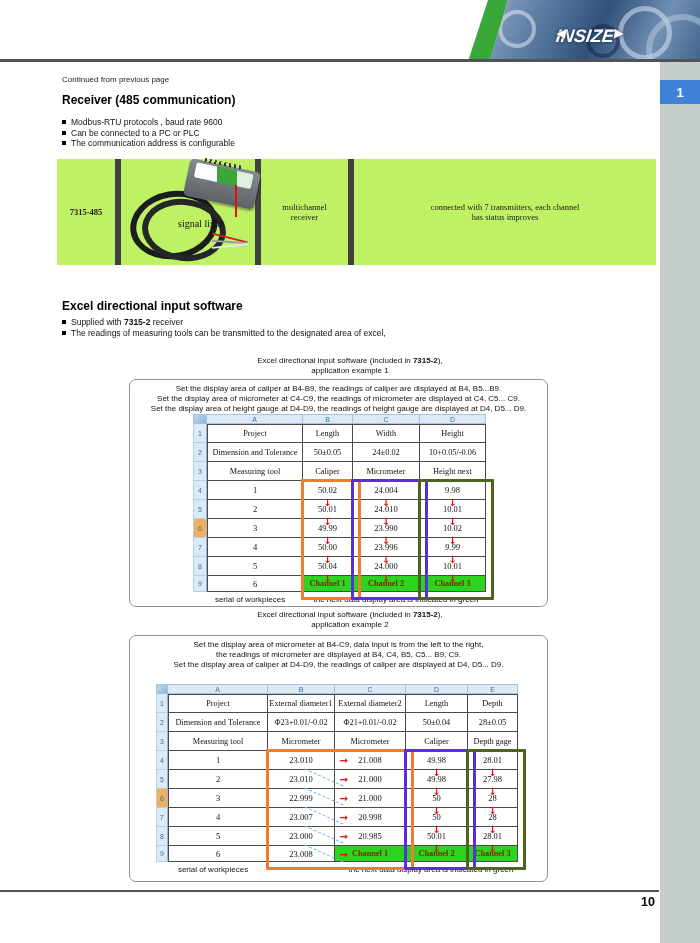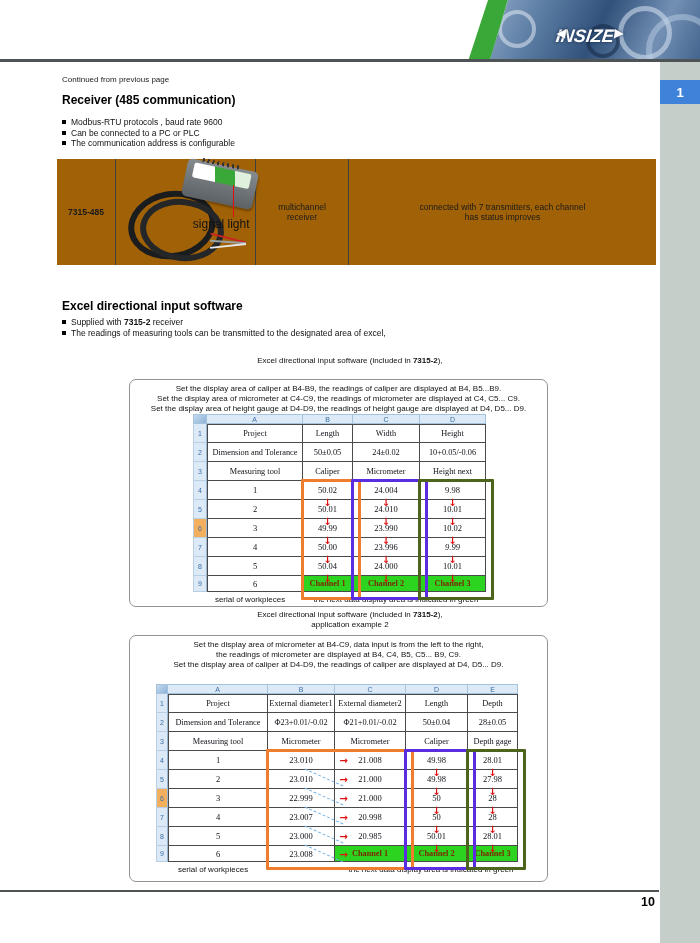--- a/index.html
+++ b/index.html
@@ -36,42 +36,42 @@
   .sq{width:4px;height:4px;background:#000;margin:3px 5px 0 0;flex:none;}
   .bullet-cont{padding-left:9px;line-height:10.5px;}
   .b{font-weight:bold;}
   
   .ptable{position:absolute;left:57px;top:159px;width:599px;}
   .pt-head{display:flex;height:17px;color:#fff;font-weight:bold;font-size:9px;}
   .pt-head>div{display:flex;align-items:center;justify-content:center;border-left:1px solid rgba(255,255,255,.55);box-sizing:border-box;}
   .pt-head>div:first-child{border-left:none;}
   .pt-body{display:flex;height:106px;}
   .pt-body>div{display:flex;flex-direction:column;align-items:center;justify-content:center;
-               border-left:1px solid #404040;font-size:8.5px;text-align:center;box-sizing:border-box;line-height:10px;}
+               border-left:6px solid #404040;font-size:8.5px;text-align:center;box-sizing:border-box;line-height:10px;}
   .pt-body>div:first-child{border-left:none;}
   .w-code{width:58px;} .w-prod{width:140px;} .w-desc{width:93px;} .w-rem{width:308px;}
   .code-cell{font-weight:bold;font-size:9px;}
   
   .prod-illus{position:relative;width:140px;height:106px;}
   .ring{position:absolute;border-radius:50%;border:6px solid #1b1c1e;}
   .r1{left:12px;top:32px;width:76px;height:56px;transform:rotate(-10deg);}
   .r2{left:24px;top:40px;width:72px;height:50px;transform:rotate(6deg);border-color:#242628;}
   .device{position:absolute;left:68px;top:6px;width:72px;height:38px;border-radius:5px;
           background:linear-gradient(#858b8e,#5c6265);transform:rotate(12deg);box-shadow:1px 2px 2px rgba(0,0,0,.3);}
   .device .label{position:absolute;left:7px;top:3px;width:58px;height:15px;border-radius:2px;
           background:linear-gradient(78deg,#fff 38%,#3aa838 38%,#3aa838 72%,#dff0dc 72%);}
   .device .slots{position:absolute;left:14px;top:-3px;width:38px;height:4px;
           background:repeating-linear-gradient(90deg,#333 0 2px,transparent 2px 5px);}
   .wires{position:absolute;left:94px;top:74px;width:42px;height:18px;}
   .wire{position:absolute;height:1.5px;width:36px;}
   .wire.red{background:#cc2222;transform:rotate(14deg);top:4px;}
   .wire.gray{background:#9aa0a3;transform:rotate(4deg);top:8px;}
   .wire.white{background:#e8e8e8;transform:rotate(-6deg);top:12px;}
   .pointer-line{position:absolute;left:117px;top:26px;width:1.5px;height:32px;background:#e01010;}
-  .sig-label{position:absolute;left:60px;top:60px;width:74px;text-align:right;font-size:12px;color:#111;}
+  .sig-label{position:absolute;left:60px;top:60px;width:74px;text-align:left;font-size:10px;color:#111;}
   
   .excap{position:absolute;left:140px;width:420px;text-align:center;font-size:8px;line-height:9.5px;color:#111;}
   .exbox{position:absolute;left:129px;width:419px;border:1.5px solid #8f9396;border-radius:7px;background:#fff;box-sizing:border-box;}
   .exnotes{padding-top:4px;font-size:8px;line-height:9.8px;text-align:center;color:#111;}
   .sheet{position:absolute;font-family:"Liberation Serif",serif;}
   .srow{display:flex;}
   .scell{box-sizing:border-box;display:flex;align-items:center;justify-content:center;
          position:relative;background:#fff;font-size:8.5px;color:#101018;overflow:visible;}
   .letter{background:#dce9f6;color:#3c6ea5;font-family:"Liberation Sans",sans-serif;font-size:7px;border:1px solid #a6c3de;border-left:none;}
   .corner{background:linear-gradient(135deg,#c3d9ef,#8fb3d8);border:1px solid #a6c3de;}
@@ -120,21 +120,21 @@
         <span class="sq"></span>
         <span>Can be connected to a PC or PLC</span>
       </div>
     <div class="bullet">
         <span class="sq"></span>
         <span>The communication address is configurable</span>
       </div>
   </div>
 
   <div class="ptable">
-    <div class="pt-body" style="background: #a16207;">
+    <div class="pt-body" style="background: #bef264; font-family: Liberation Serif, serif;">
       <div class="w-code code-cell">7315-485</div>
       <div class="w-prod">
         <div class="prod-illus">
           <div class="ring r1"></div>
           <div class="ring r2"></div>
           <div class="device">
             <div class="label"></div>
             <div class="slots"></div>
           </div>
           <div class="wires">
@@ -165,20 +165,21 @@
       </div>
     <div class="bullet">
         <span class="sq"></span>
         <span>The readings of measuring tools can be transmitted to the designated area of excel,</span>
       </div>
   </div>
 
   <div id="examples-area">
       <div class="excap" style="top: 356px;">
         <div><span>Excel directional input software (included in </span><span class="b">7315-2</span><span>),</span></div>
+        <div>application example 1</div>
       </div>
       <div class="exbox" style="top: 379px; height: 228px;">
         <div class="exnotes">
           <div>Set the display area of caliper at B4-B9, the readings of caliper are displayed at B4, B5...B9.</div>
           <div>Set the display area of micrometer at C4-C9, the readings of micrometer are displayed at C4, C5... C9.</div>
           <div>Set the display area of height gauge at D4-D9, the readings of height gauge are displayed at D4, D5... D9.</div>
         </div>
         <div class="sheet" style="left: 63px; top: 34px; width: 293px;">
           <div class="srow" style="height: 10px;">
             <div class="scell corner" style="width: 14px;"></div>

